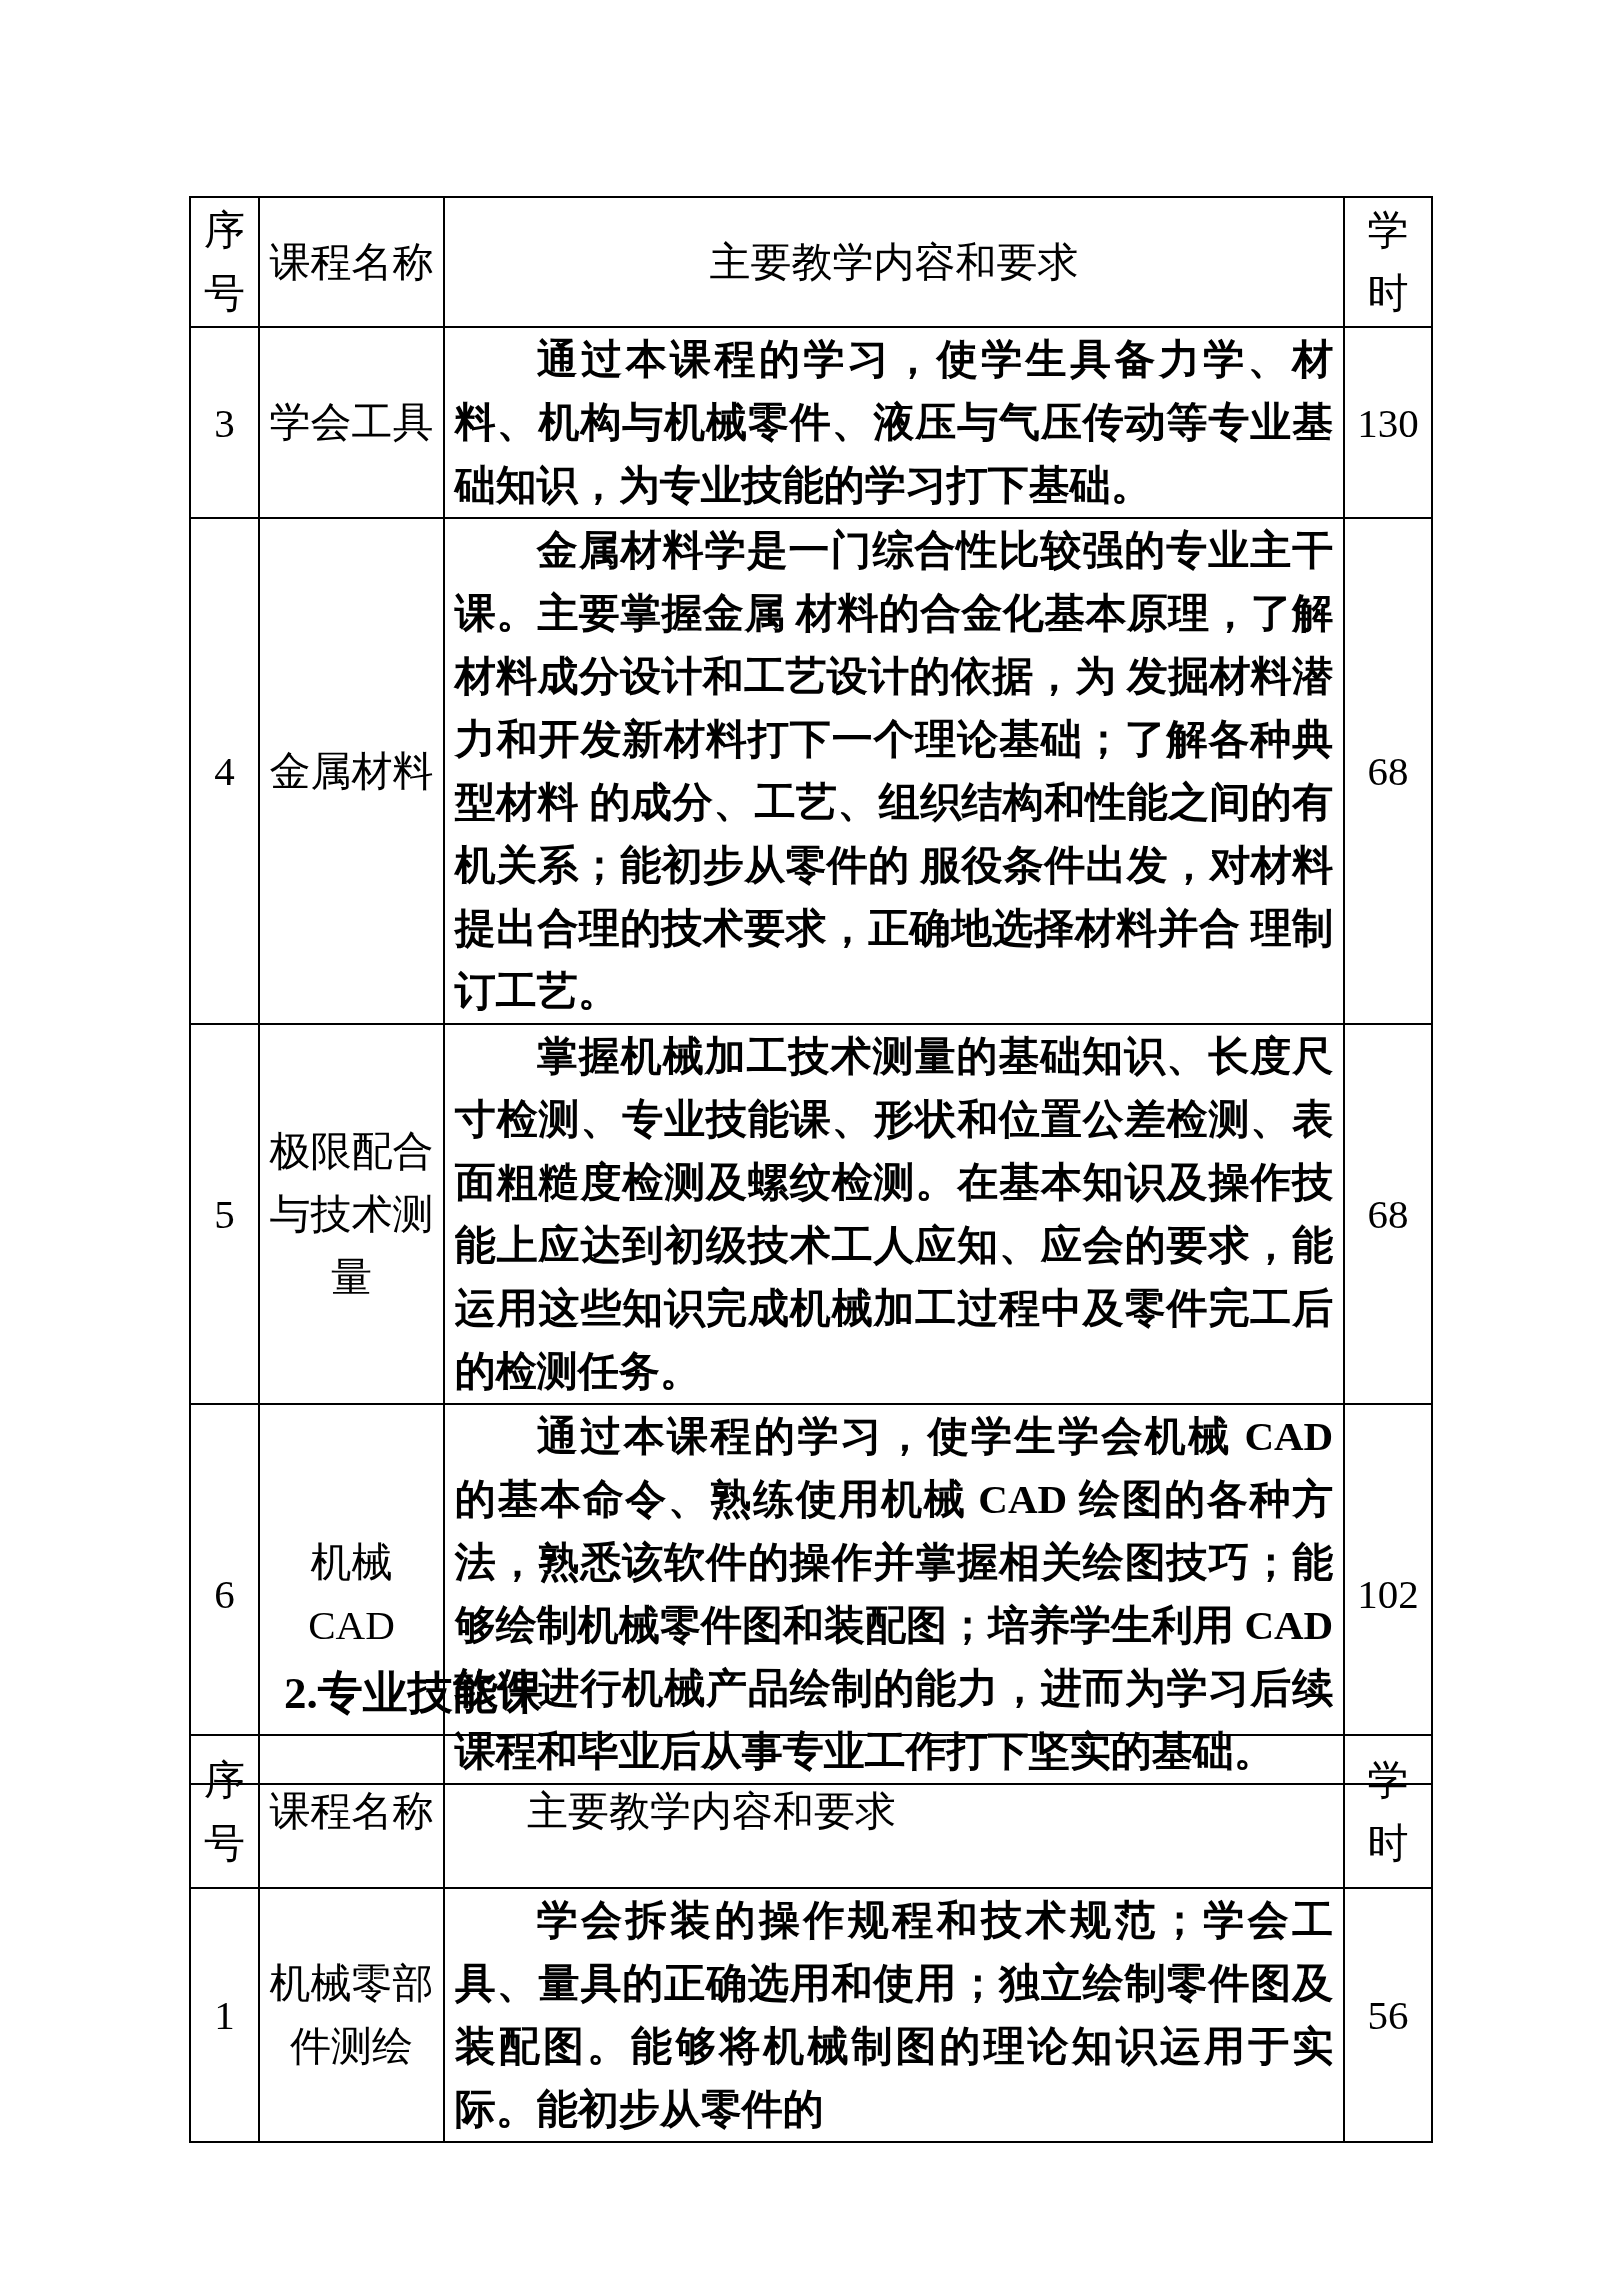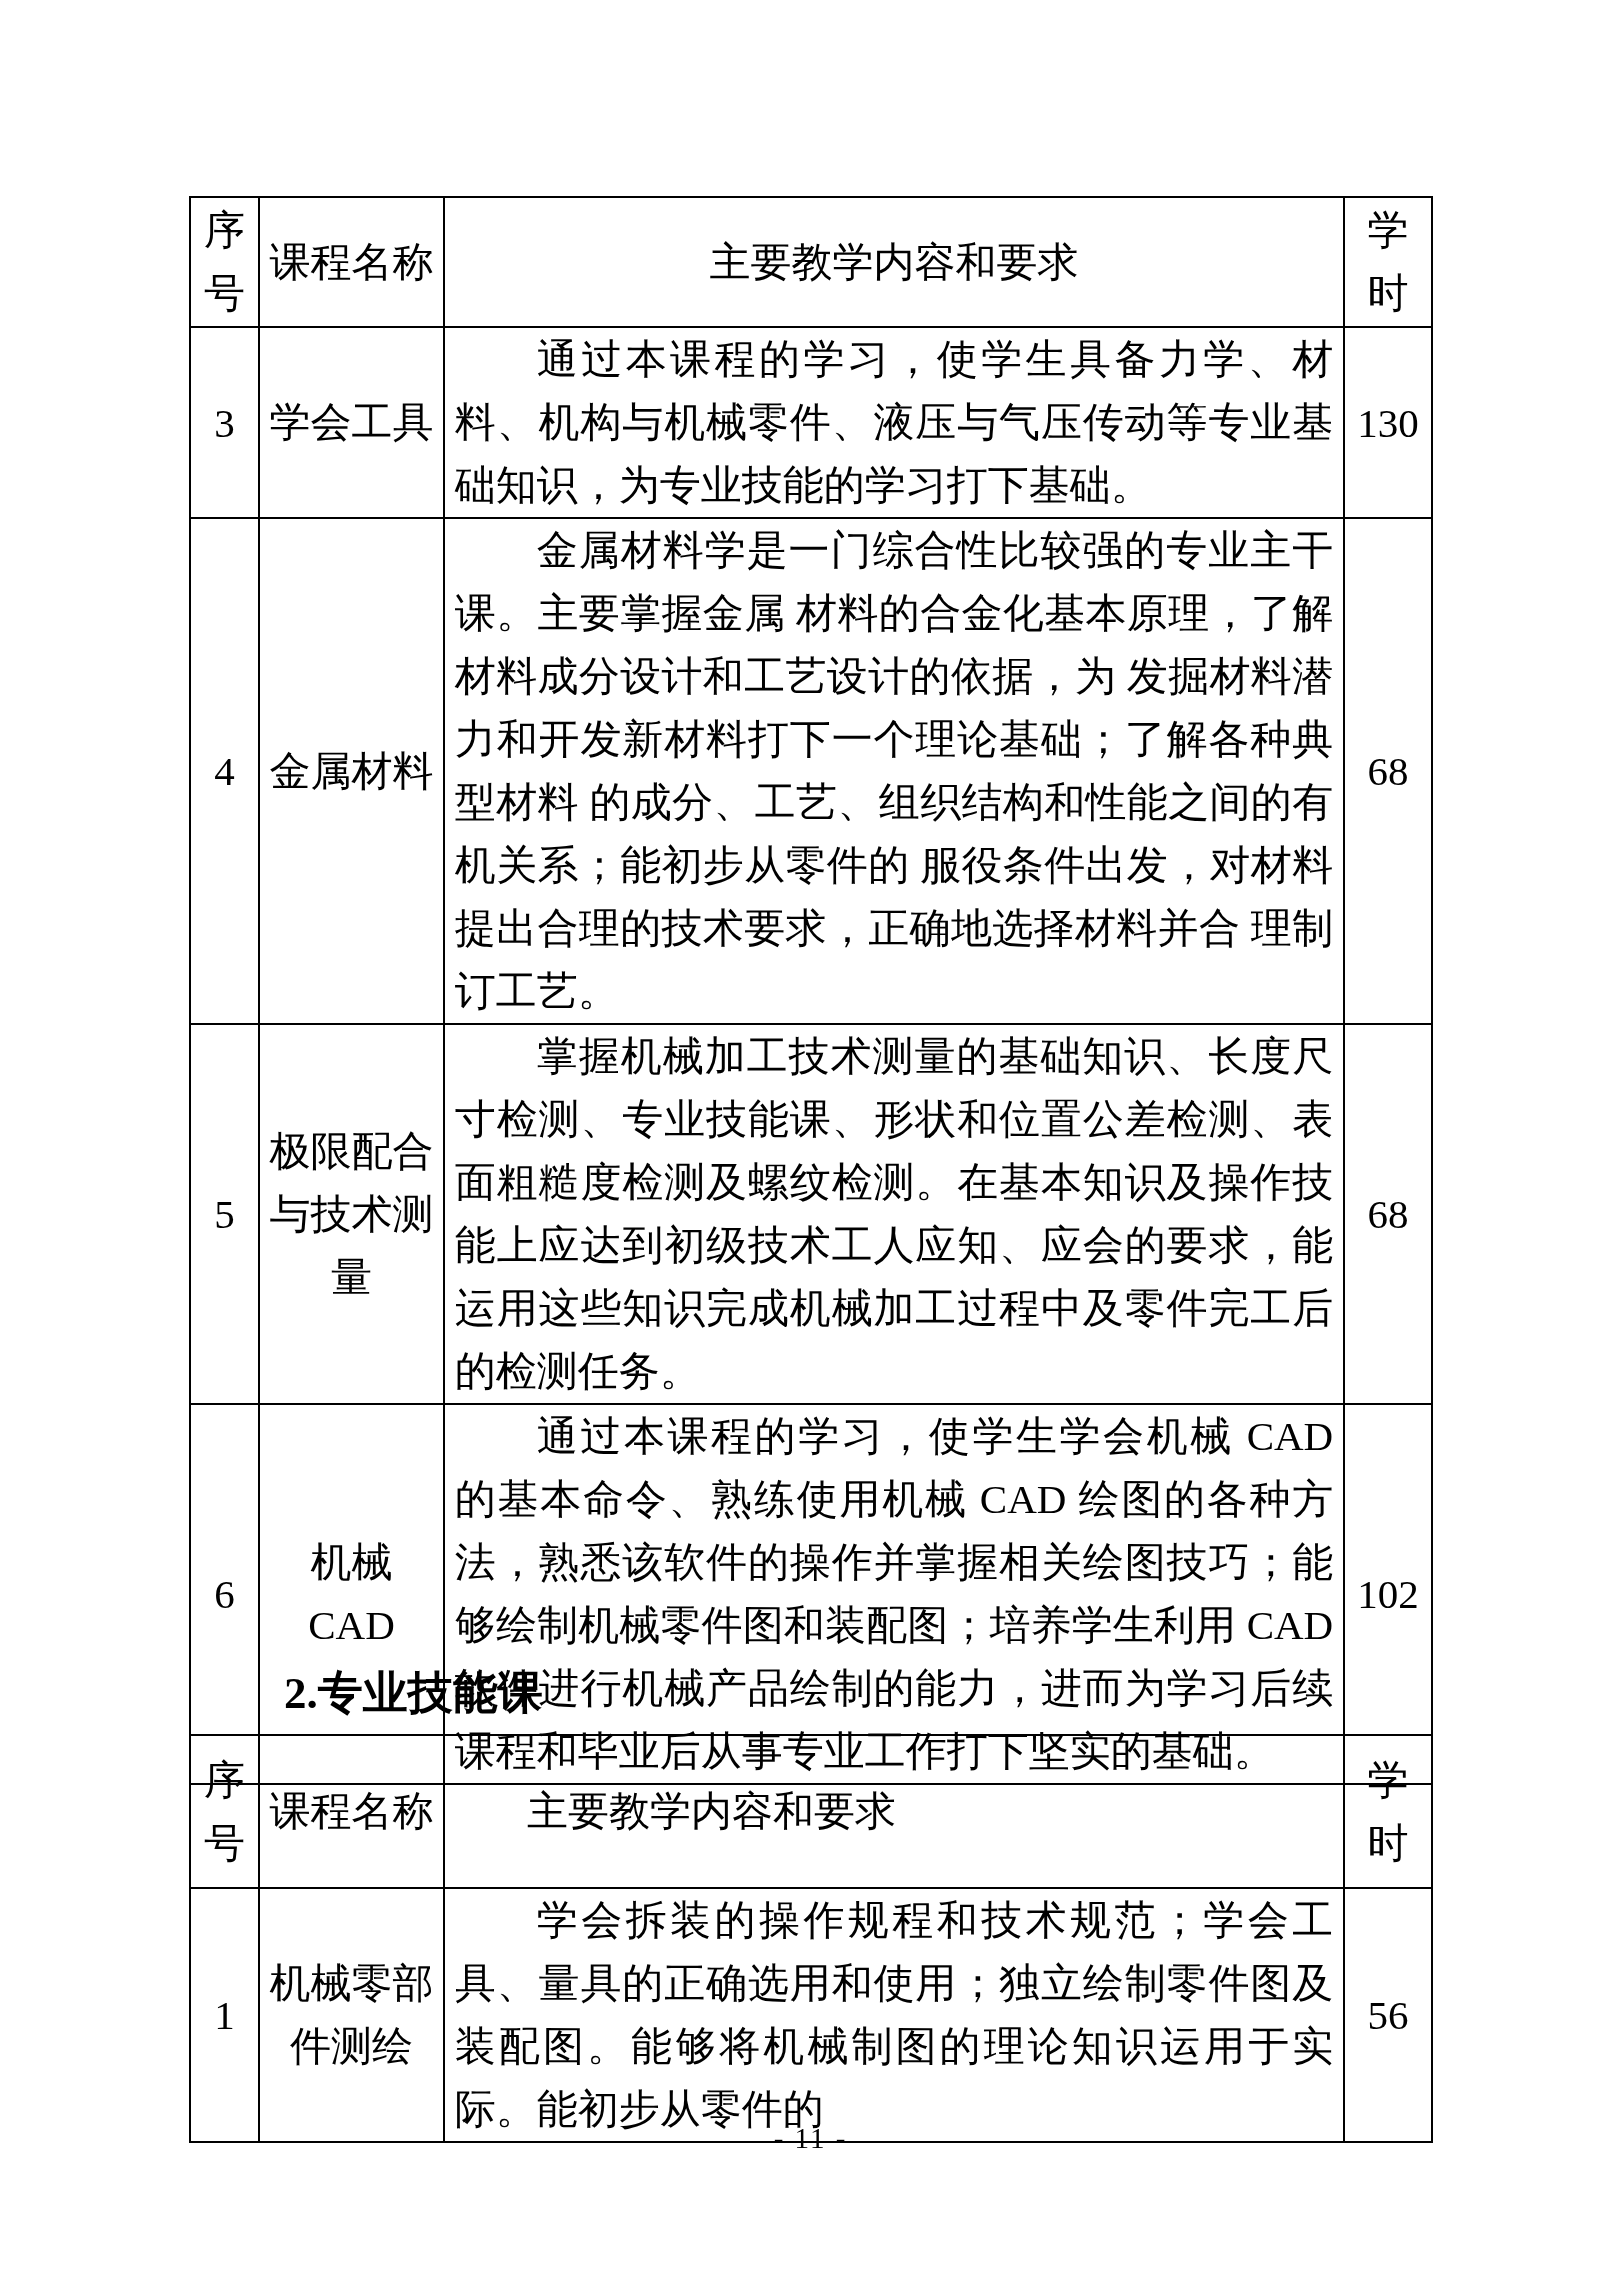--- a/index.html
+++ b/index.html
@@ -57,20 +57,21 @@
     text-align: center;
   }
   td.cell-course {
     font-size: 41px;
     line-height: 63px;
     text-align: center;
     padding: 0 5.9px;
   }
   td.cell-content {
     padding: 0 9.8px;
+    font-weight: bold;
   }
   .para {
     font-size: 41px;
     line-height: 63px;
     text-align: justify;
     text-align-last: left;
     text-justify: inter-ideograph;
     text-indent: 2em;
   }
   .section-heading {
@@ -170,16 +171,15 @@
         <td class="cell-no">1</td>
         <td class="cell-course">机械零部件测绘</td>
         <td class="cell-content">
           <div class="para">学会拆装的操作规程和技术规范；学会工具、量具的正确选用和使用；独立绘制零件图及装配图。能够将机械制图的理论知识运用于实际。能初步从零件的</div>
         </td>
         <td class="cell-hours">56</td>
       </tr>
     </tbody>
   </table>
 
-  <div class="page-footer">- 11 -</div>
 
 </div>
 
 
 </body></html>

